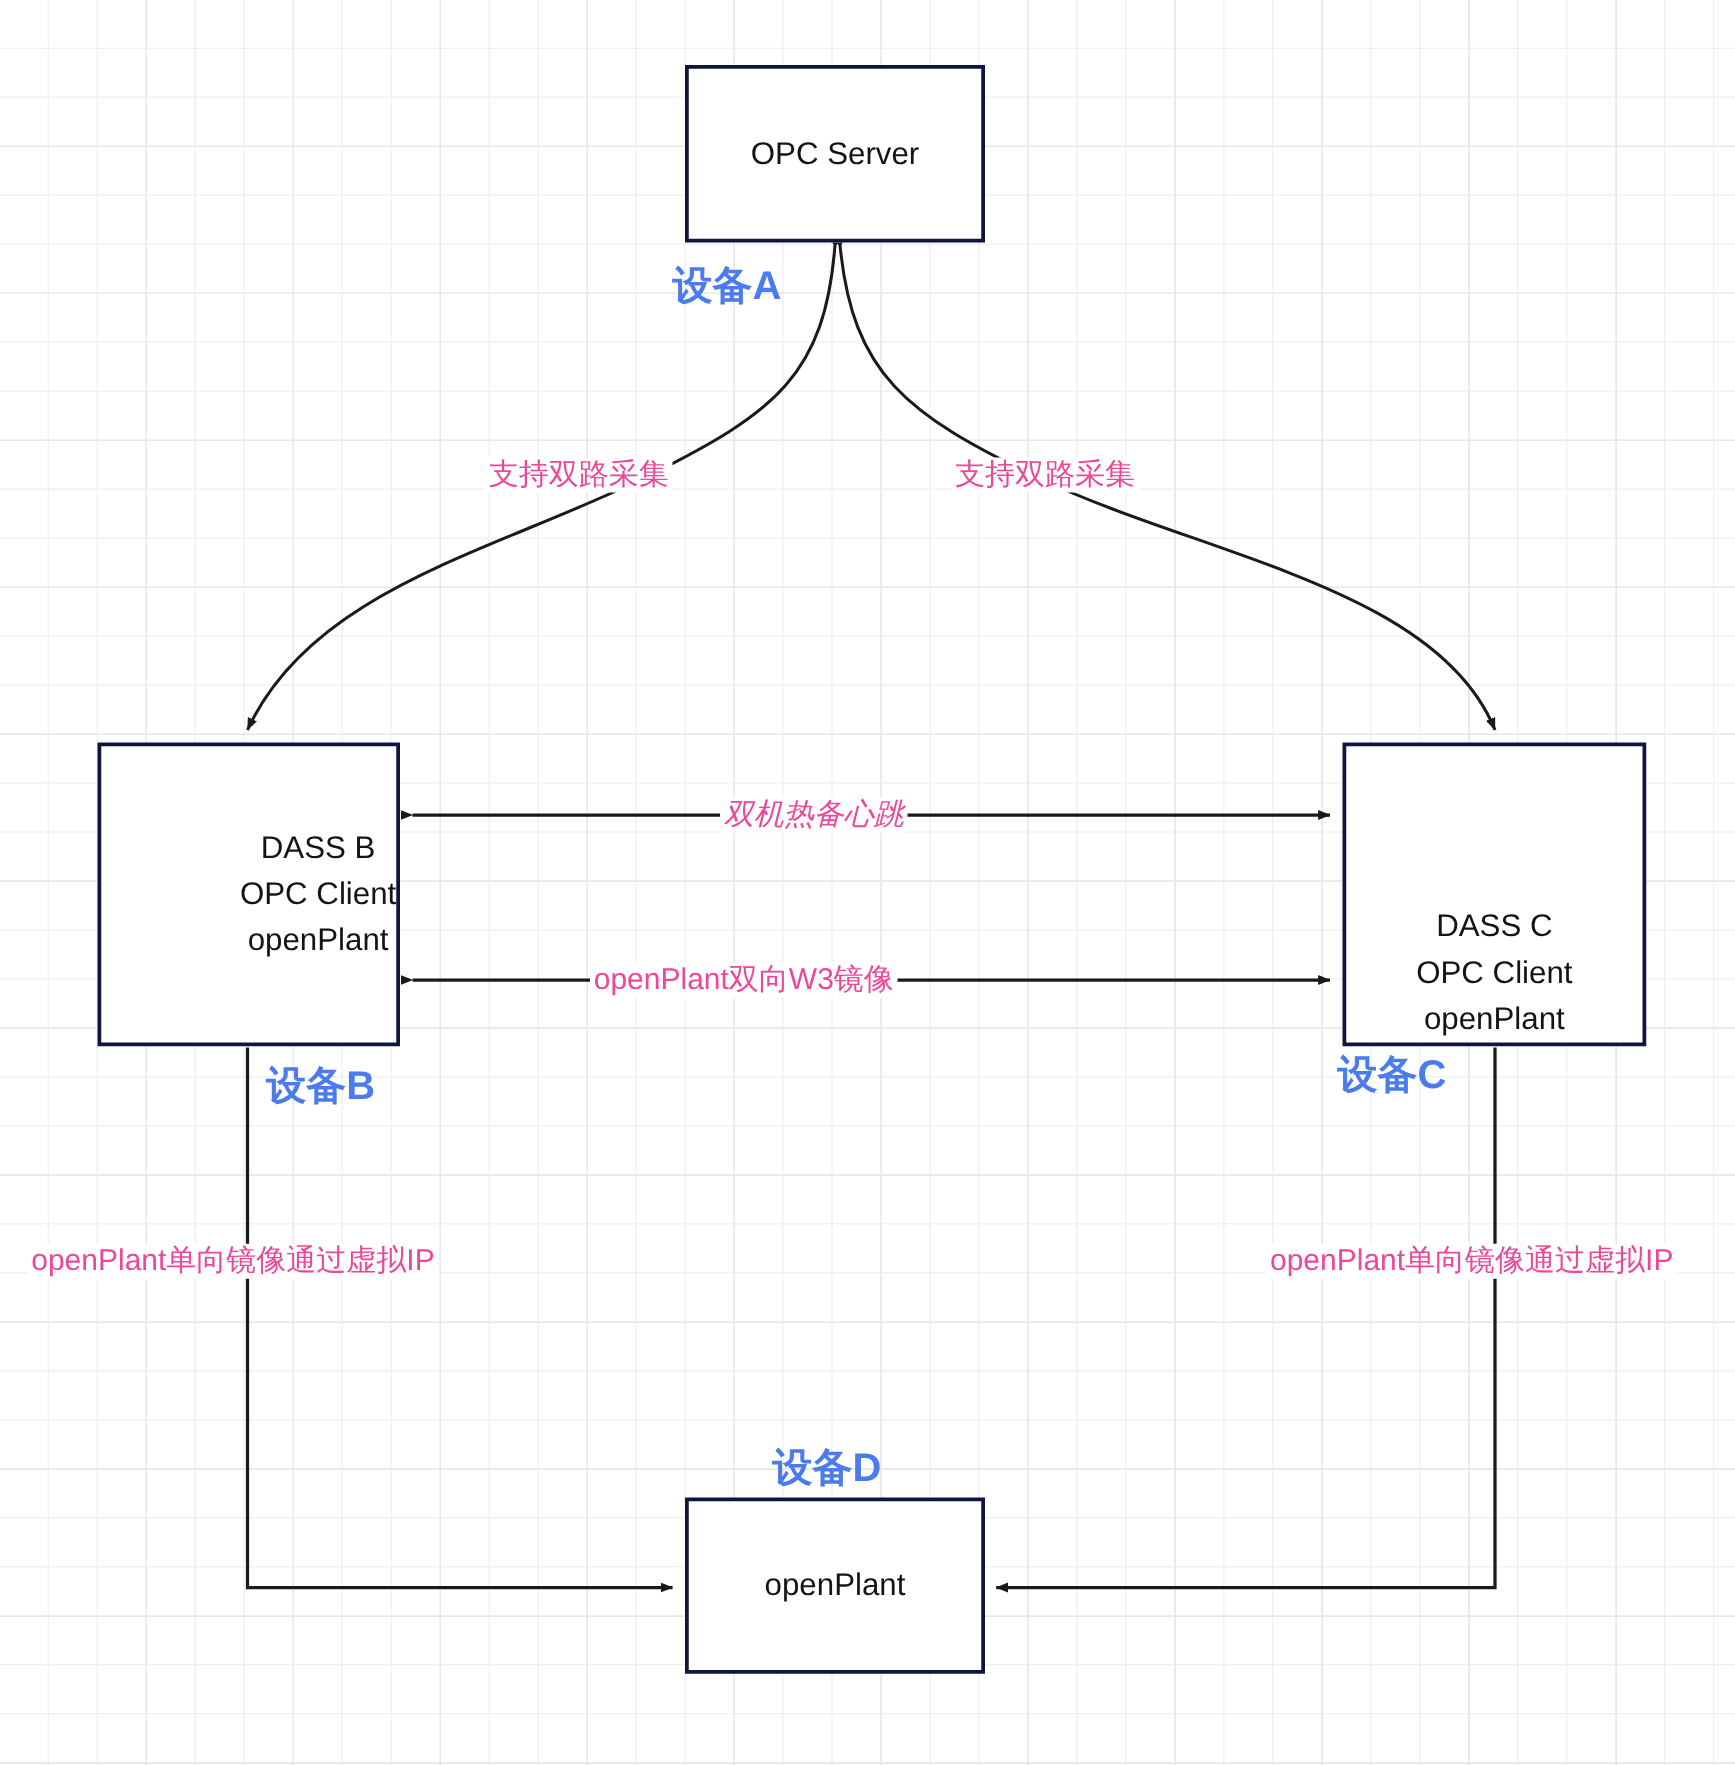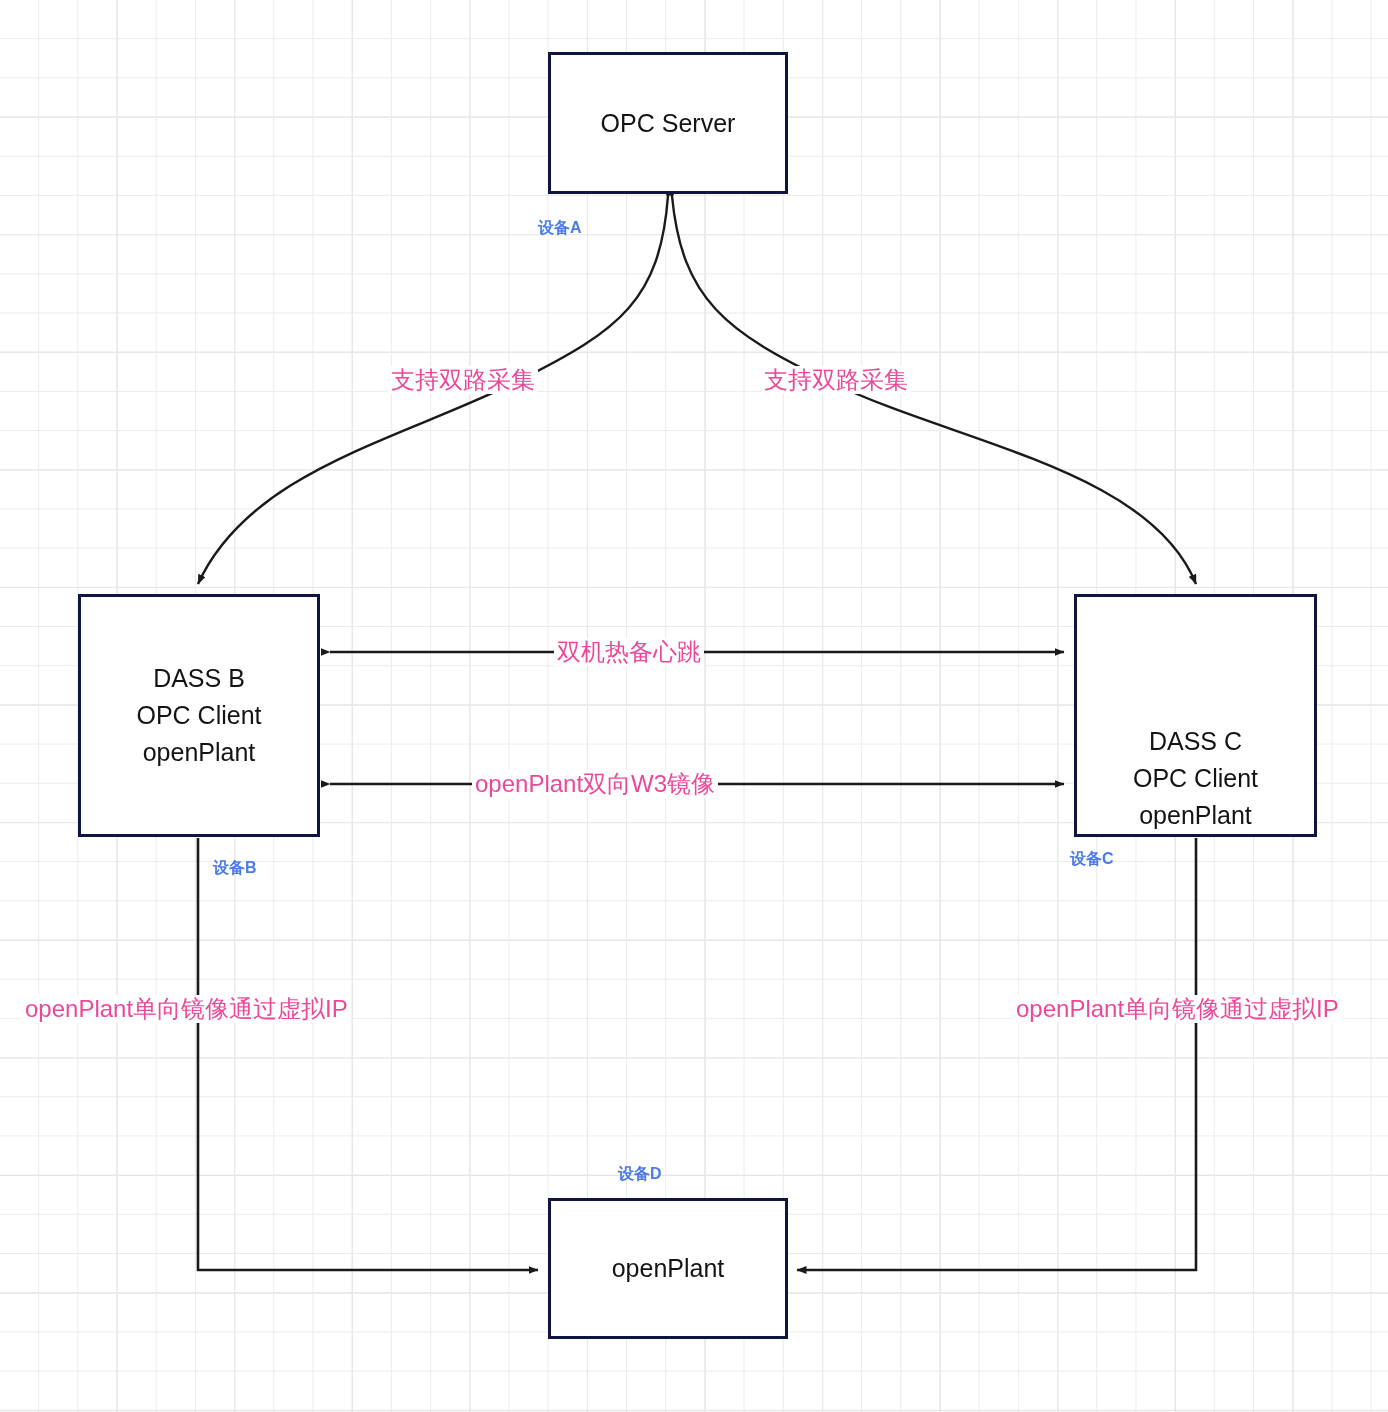--- a/index.html
+++ b/index.html
@@ -49,21 +49,21 @@
     font-size: 25px;
     line-height: 37px;
     text-align: center;
     white-space: pre-line;
   }
   .node-line { display: block; }
   .device-tag {
     position: absolute;
     color: #4b7bec;
     font-weight: bold;
-    font-size: 16px;
+    font-size: 32px;
     line-height: 28px;
     white-space: nowrap;
   }
   .edge-label {
     position: absolute;
     color: #ec4899;
     font-size: 24px;
     line-height: 28px;
     background: #ffffff;
     padding: 0 3px;
@@ -107,21 +107,21 @@
 
     <g>
       <path d="M 1196,838 L 1196,1270 L 797,1270" fill="none" stroke="#1a1a1a" stroke-width="2.6" marker-end="url(#arrowEnd)"></path>
     </g>
   </svg>
 
   <div class="node" style="left:548px; top:52px; width:240px; height:142px;text-align:right;">
     <span class="node-line">OPC Server</span>
   </div>
 
-  <div class="node" style="left:78px; top:594px; width:242px; height:243px;">
+  <div class="node" style="left:78px; top:594px; width:242px; height:243px;align-items:flex-end;">
     <span class="node-line">DASS B
 OPC Client
 openPlant</span>
   </div>
 
   <div class="node" style="left:1074px; top:594px; width:243px; height:243px;justify-content:flex-end;">
     <span class="node-line">DASS C
 OPC Client
 openPlant</span>
   </div>
@@ -135,21 +135,21 @@
   <div class="device-tag" style="left:213px; top:854px;">设备B</div>
 
   <div class="device-tag" style="left:1070px; top:845px;">设备C</div>
 
   <div class="device-tag" style="left:618px; top:1160px;text-align:right;">设备D</div>
 
   <div class="edge-label" style="left:388px; top:366px;">支持双路采集</div>
 
   <div class="edge-label" style="left:761px; top:366px;">支持双路采集</div>
 
-  <div class="edge-label" style="left:554px; top:638px;">双机热备心跳</div>
+  <div class="edge-label" style="left:576px; top:638px;font-style:italic;">双机热备心跳</div>
 
   <div class="edge-label" style="left:472px; top:770px;">openPlant双向W3镜像</div>
 
   <div class="edge-label" style="left:22px; top:995px;">openPlant单向镜像通过虚拟IP</div>
 
   <div class="edge-label" style="left:1013px; top:995px;">openPlant单向镜像通过虚拟IP</div>
 
 </div>
 
 </body></html>

